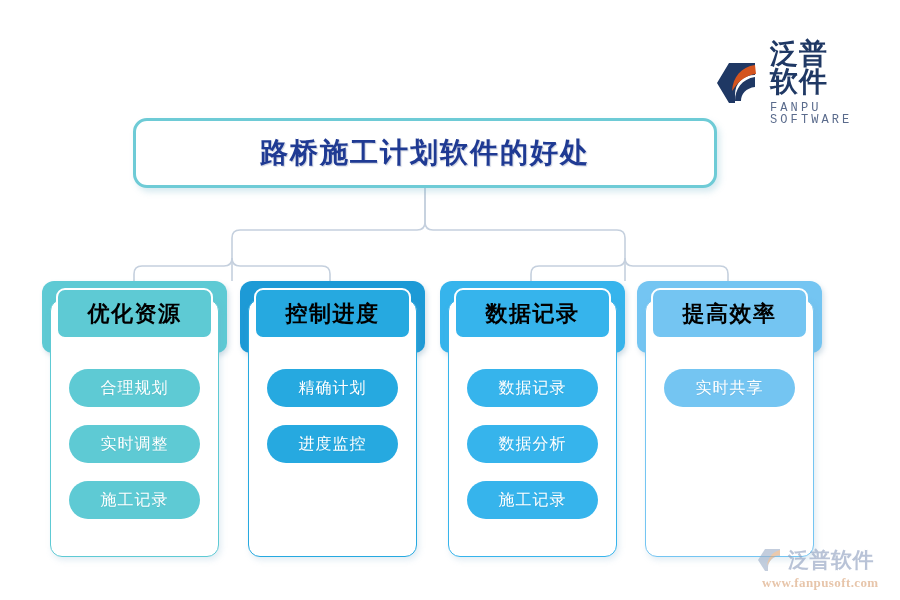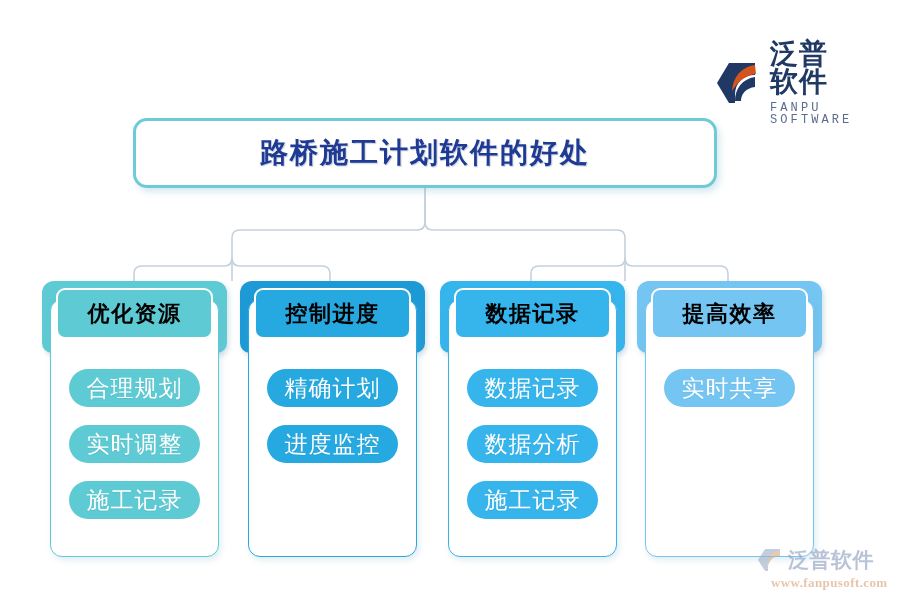--- a/index.html
+++ b/index.html
@@ -160,21 +160,21 @@
   }
   .pill {
     width: 131px;
     height: 38px;
     border-radius: 19px;
     display: flex;
     align-items: center;
     justify-content: center;
   }
   .pill-text {
-    font-size: 23px;
+    font-size: 16px;
     color: #ffffff;
     letter-spacing: 1px;
     font-weight: normal;
     text-shadow: 0 1px 1px rgba(0,0,0,0.06);
   }
 
   
   .watermark {
     position: absolute;
     left: 757px;
@@ -202,21 +202,21 @@
     color: #8fa0bf;
     letter-spacing: 0.5px;
   }
   .wm-url {
     font-family: "Liberation Serif", "DejaVu Serif", serif;
     font-size: 13px;
     font-weight: bold;
     color: #d9a277;
     letter-spacing: 0.4px;
     margin-top: 1px;
-    margin-left: 14px;
+    margin-left: 5px;
   }
 </style>
 </head>
 <body>
 
 <div id="stage">
 
   <div class="brand">
     <div class="brand-mark">
       <svg width="46" height="44" viewBox="0 0 46 44" xmlns="http://www.w3.org/2000/svg">

